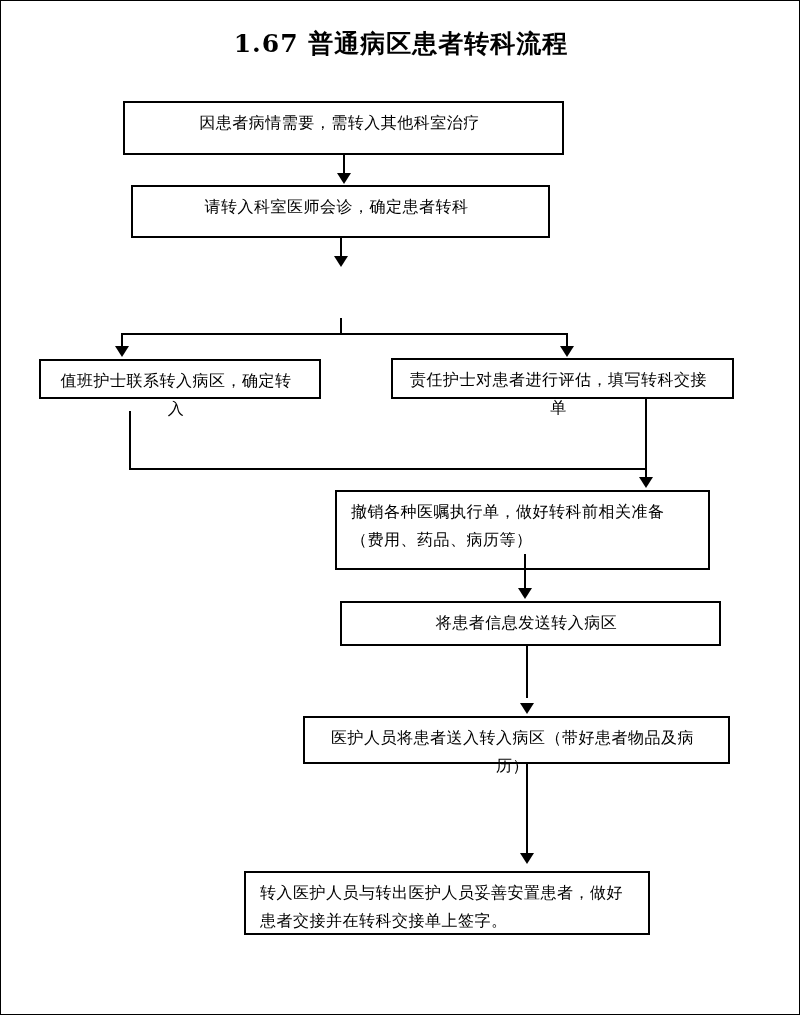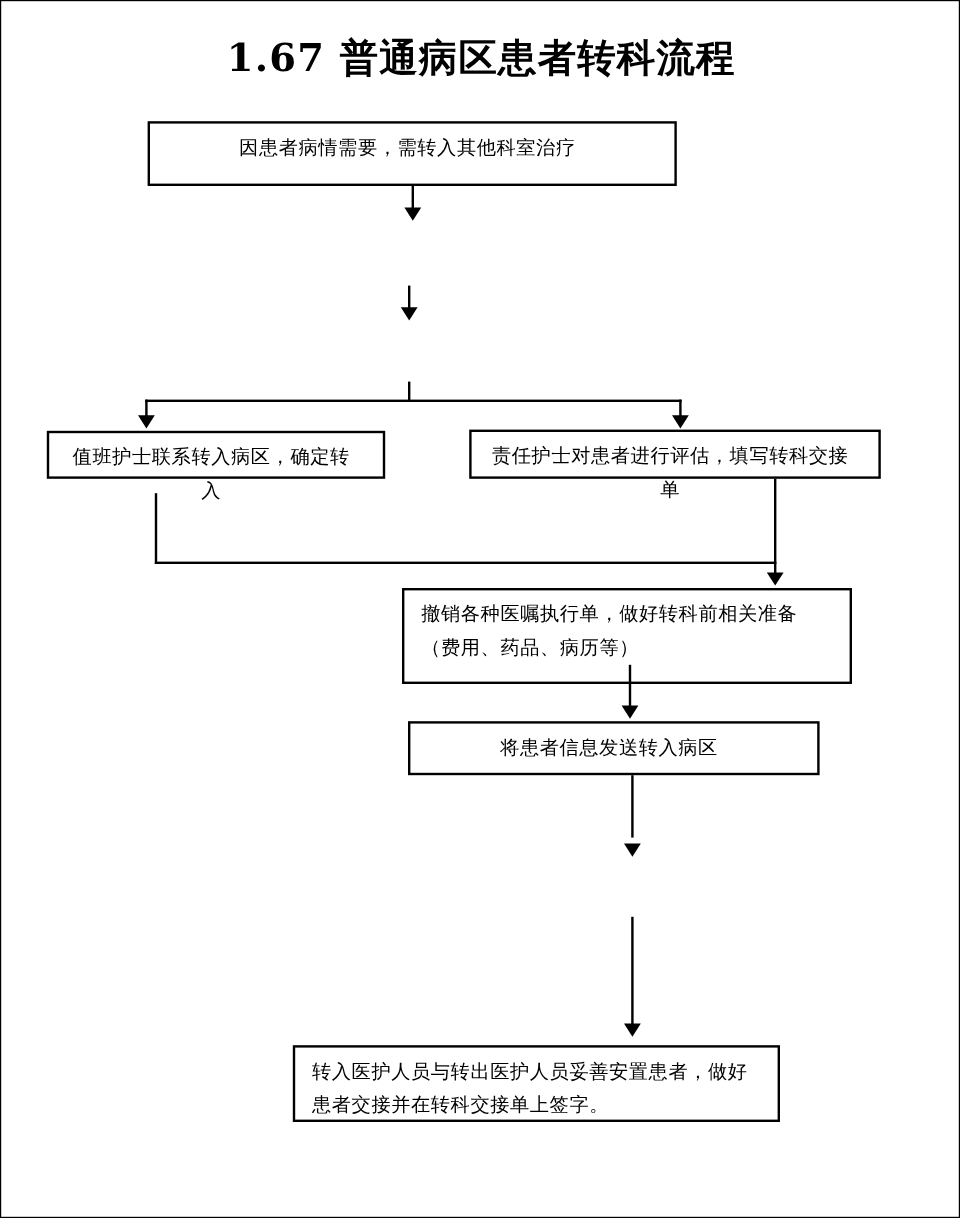--- a/index.html
+++ b/index.html
@@ -18,21 +18,21 @@
     overflow: hidden;
   }
   #title {
     position: absolute;
     left: 0;
     top: 26px;
     width: 800px;
     text-align: center;
     font-family: "DejaVu Serif", "Liberation Serif", serif;
     font-weight: bold;
-    font-size: 32px;
+    font-size: 25px;
     letter-spacing: 1px;
     color: #000000;
   }
   .node {
     position: absolute;
     box-sizing: border-box;
     border: 2px solid #000000;
     background: #ffffff;
     color: #000000;
     font-family: "DejaVu Serif", "Liberation Serif", serif;
@@ -77,20 +77,23 @@
 
   <div id="title">1.67  普通病区患者转科流程</div>
 
   <div class="node center" style="left:122px; top:100px; width:441px; height:54px;">
     <span class="txt">因患者病情需要，需转入其他科室治疗</span>
   </div>
 
   <div class="vline" style="left:342px; top:154px; height:20px;"></div>
   <div class="arrowhead" style="left:336px; top:172px;"></div>
 
+  <div class="node center" style="left:130px; top:184px; width:419px; height:53px;">
+    <span class="txt">请转入科室医师会诊，确定患者转科</span>
+  </div>
 
   <div class="vline" style="left:339px; top:237px; height:23px;"></div>
   <div class="arrowhead" style="left:333px; top:255px;"></div>
 
 
   <div class="vline" style="left:339px; top:317px; height:17px;"></div>
   <div class="hline" style="left:120px; top:332px; width:447px;"></div>
   <div class="vline" style="left:120px; top:332px; height:16px;"></div>
   <div class="arrowhead" style="left:114px; top:345px;"></div>
   <div class="vline" style="left:565px; top:332px; height:16px;"></div>
@@ -110,27 +113,30 @@
   <div class="vline" style="left:644px; top:398px; height:80px;"></div>
   <div class="arrowhead" style="left:638px; top:476px;"></div>
 
   <div class="node left" style="left:334px; top:489px; width:375px; height:80px;">
     <span class="txt">撤销各种医嘱执行单，做好转科前相关准备（费用、药品、病历等）</span>
   </div>
 
   <div class="vline" style="left:523px; top:553px; height:36px;"></div>
   <div class="arrowhead" style="left:517px; top:587px;"></div>
 
-  <div class="node center" style="left:339px; top:600px; width:343px; height:45px;">
+  <div class="node center" style="left:339px; top:600px; width:381px; height:45px;">
     <span class="txt">将患者信息发送转入病区</span>
   </div>
 
   <div class="vline" style="left:525px; top:645px; height:52px;"></div>
   <div class="arrowhead" style="left:519px; top:702px;"></div>
 
+  <div class="node center" style="left:302px; top:715px; width:427px; height:48px;">
+    <span class="txt">医护人员将患者送入转入病区（带好患者物品及病历）</span>
+  </div>
 
   <div class="vline" style="left:525px; top:763px; height:91px;"></div>
   <div class="arrowhead" style="left:519px; top:852px;"></div>
 
   <div class="node left" style="left:243px; top:870px; width:406px; height:64px;">
     <span class="txt">转入医护人员与转出医护人员妥善安置患者，做好患者交接并在转科交接单上签字。</span>
   </div>
 
 </div>
 

